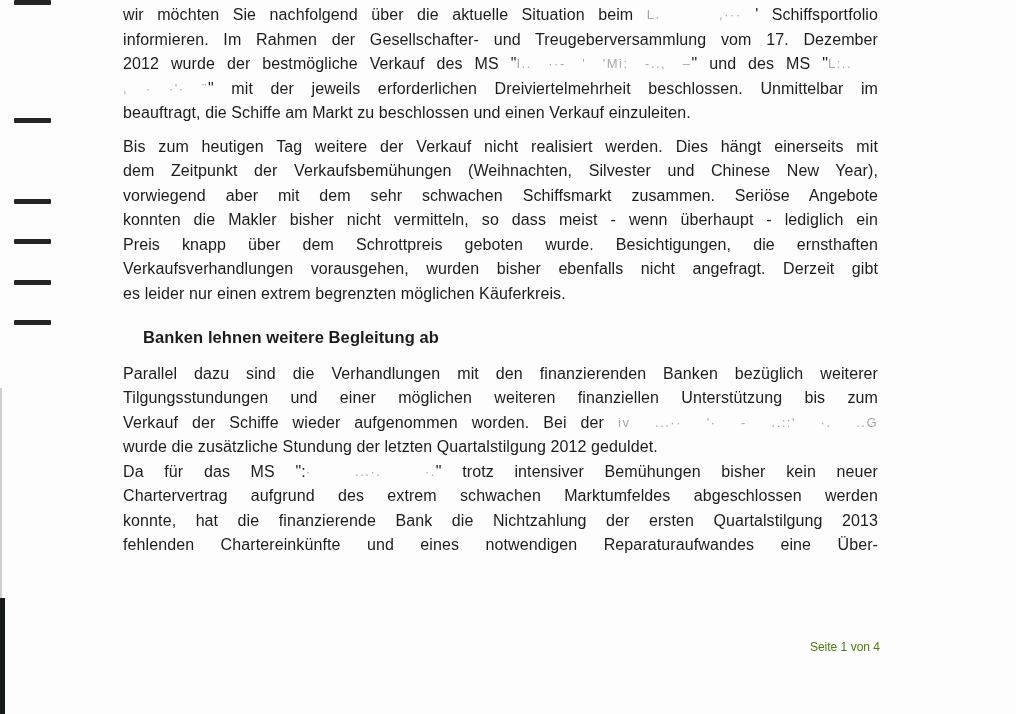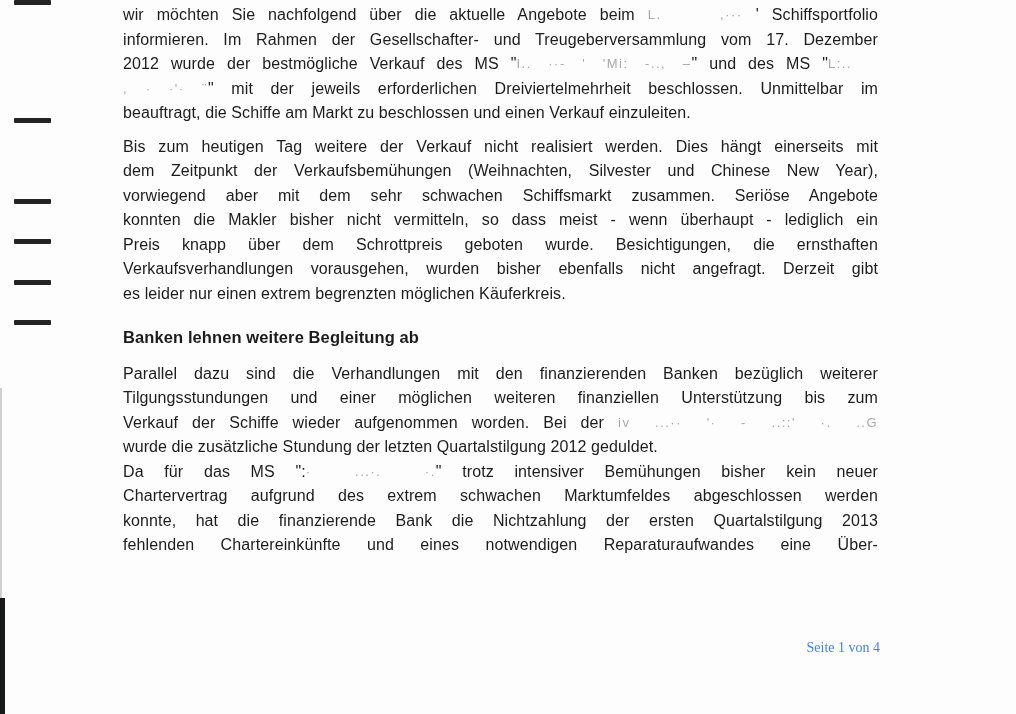--- a/index.html
+++ b/index.html
@@ -22,21 +22,21 @@
     font-size: 16px;
     line-height: 24.5px;
     color: #1c1c1c;
     letter-spacing: 0.1px;
   }
   .para { margin: 0 0 0 0; }
   [data-name="paragraph-1"] { margin-bottom: 9px; }
   [data-name="paragraph-2"] { margin-bottom: 19px; }
   [data-name="section-heading"] { margin-bottom: 12px; }
   [data-name="paragraph-3"] { }
-  .para.heading { font-weight: bold; font-size: 16.5px; }
+  .para.heading { font-weight: bold; font-size: 16.5px; margin-left: 20px; }
   .line {
     text-align: justify;
     text-align-last: justify;
     white-space: normal;
     height: 24.5px;
     overflow: hidden;
   }
   .line.ragged { text-align-last: left; }
   .redacted {
     display: inline-block;
@@ -45,23 +45,22 @@
     font-size: 13px;
     letter-spacing: 1.5px;
     word-spacing: 9px;
     vertical-align: baseline;
     transform: translateY(-1px);
   }
   
   .footer {
     position: absolute;
     top: 640px; right: 136px;
-    font-size: 14px;
-    color: #3b82f6;
-    font-family: Liberation Serif, serif;
+    font-size: 12px;
+    color: #4d7c0f;
   }
   
   .margin-mark {
     position: absolute;
     left: 14px;
     width: 37px; height: 4.5px;
     border-radius: 1px;
   }
   .edge-line-gray {
     position: absolute;
@@ -88,21 +87,21 @@
       <div class="margin-mark" data-name="scan-margin-mark" style="top: 239px; background: rgb(36, 36, 36);"></div>
       <div class="margin-mark" data-name="scan-margin-mark" style="top: 280px; background: rgb(36, 36, 36);"></div>
       <div class="margin-mark" data-name="scan-margin-mark" style="top: 320px; background: rgb(36, 36, 36);"></div>
     </div>
 
   <div class="edge-line-gray" data-name="scan-edge-line"></div>
   <div class="edge-bar-black" data-name="scan-edge-bar"></div>
 
   <div class="doc-body" data-name="document-body">
       <div class="para" data-name="paragraph-1">
-        <div class="line" data-name="text-line"><span data-name="text-run">wir möchten Sie nachfolgend über die aktuelle Angebote beim </span><span data-name="redacted-text" class="redacted" style="min-width: 95px;">L. ,···</span><span data-name="text-run"> ' Schiffsportfolio</span></div>
+        <div class="line" data-name="text-line"><span data-name="text-run">wir möchten Sie nachfolgend über die aktuelle Situation beim </span><span data-name="redacted-text" class="redacted" style="min-width: 95px;">L. ,···</span><span data-name="text-run"> ' Schiffsportfolio</span></div>
         <div class="line" data-name="text-line"><span data-name="text-run">informieren. Im Rahmen der Gesellschafter- und Treugeberversammlung vom 17. Dezember</span></div>
         <div class="line" data-name="text-line"><span data-name="text-run">2012 wurde der bestmögliche Verkauf des MS "</span><span data-name="redacted-text" class="redacted" style="min-width: 175px;">I..  ··-  ' 'Mi: -..,  –</span><span data-name="text-run">" und des MS "</span><span data-name="redacted-text" class="redacted" style="min-width: 50px;">L:..</span></div>
         <div class="line" data-name="text-line"><span data-name="redacted-text" class="redacted" style="min-width: 85px;">, · ·'·  ¨</span><span data-name="text-run">" mit der jeweils erforderlichen Dreiviertelmehrheit beschlossen. Unmittelbar im</span></div>
         <div class="line ragged" data-name="text-line"><span data-name="text-run">beauftragt, die Schiffe am Markt zu beschlossen und einen Verkauf einzuleiten.</span></div>
       </div>
       <div class="para" data-name="paragraph-2">
         <div class="line" data-name="text-line"><span data-name="text-run">Bis zum heutigen Tag weitere der Verkauf nicht realisiert werden. Dies hängt einerseits mit</span></div>
         <div class="line" data-name="text-line"><span data-name="text-run">dem Zeitpunkt der Verkaufsbemühungen (Weihnachten, Silvester und Chinese New Year),</span></div>
         <div class="line" data-name="text-line"><span data-name="text-run">vorwiegend aber mit dem sehr schwachen Schiffsmarkt zusammen. Seriöse Angebote</span></div>
         <div class="line" data-name="text-line"><span data-name="text-run">konnten die Makler bisher nicht vermitteln, so dass meist - wenn überhaupt - lediglich ein</span></div>

